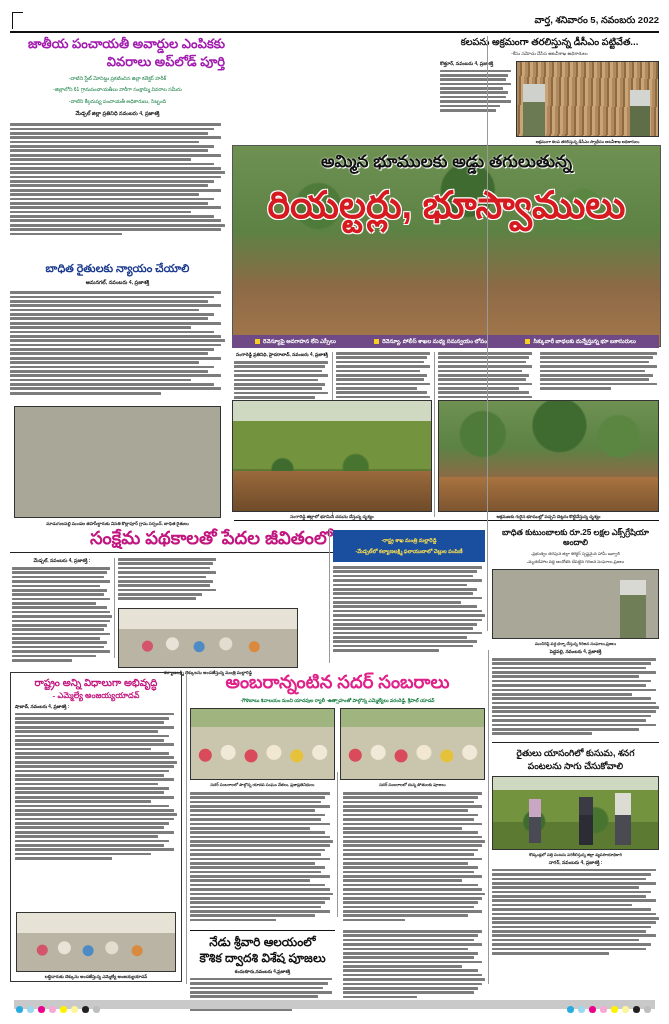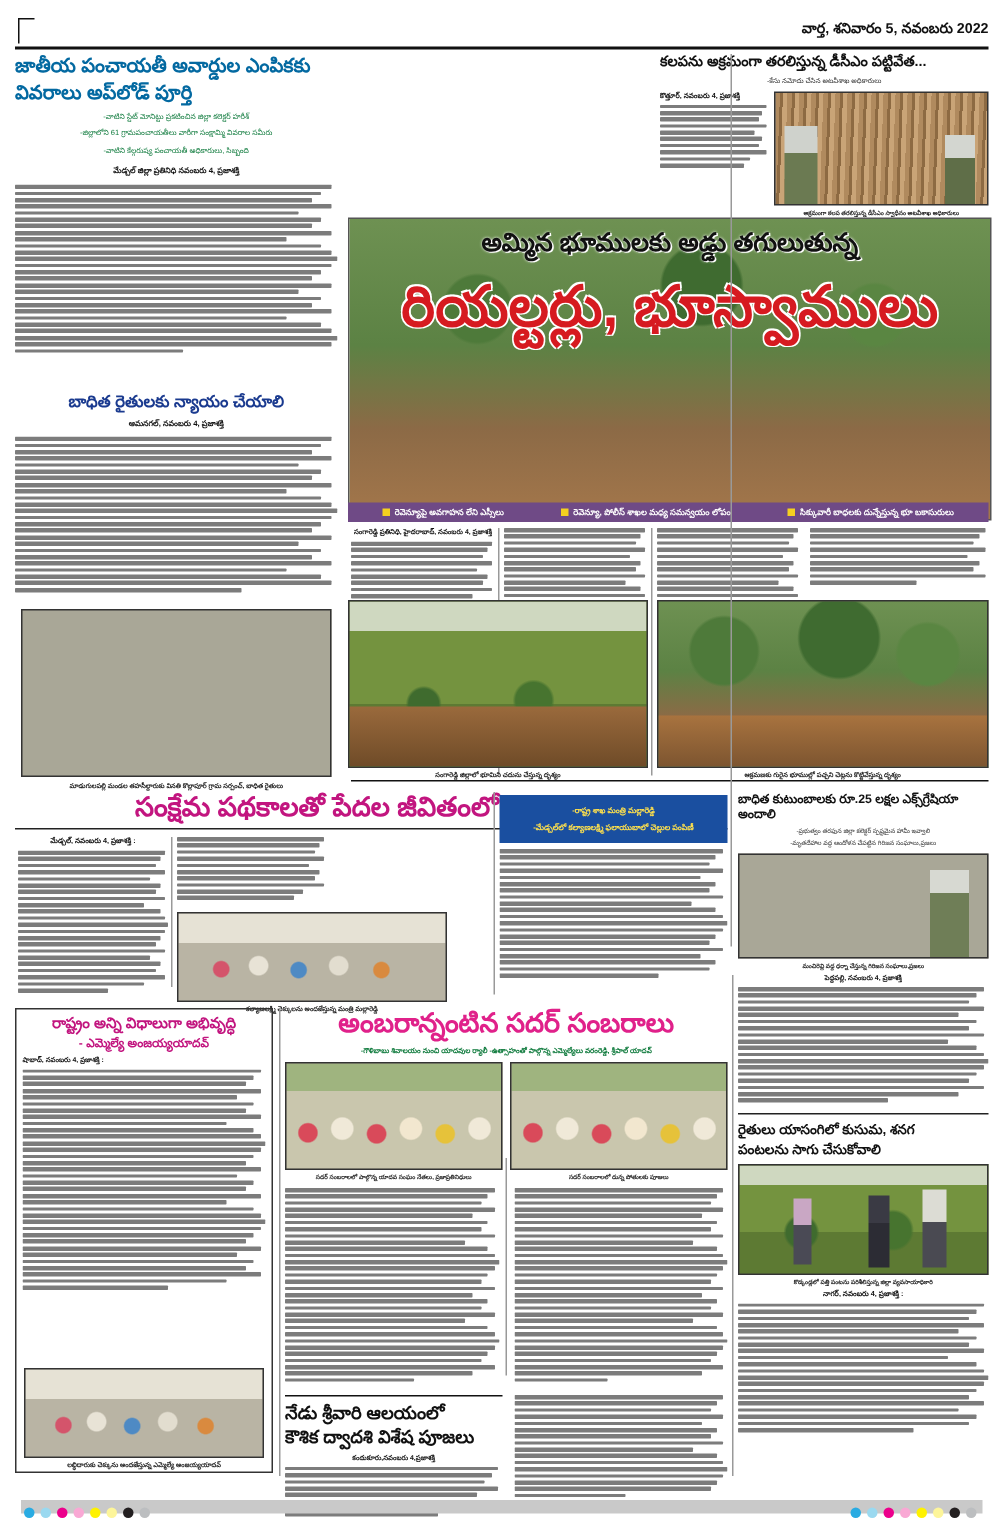--- a/index.html
+++ b/index.html
@@ -10,25 +10,25 @@
   .ink{display:block;overflow:hidden;}
   .ink .ln{display:block;height:3.1px;margin-bottom:2.0px;background:#4a4a4a;opacity:.72;border-radius:.5px;}
   .ink.tight .ln{height:2.7px;margin-bottom:1.7px;}
   .ink .ln.w98{width:98%}.ink .ln.w95{width:95%}.ink .ln.w92{width:92%}
   .ink .ln.w88{width:88%}.ink .ln.w84{width:84%}.ink .ln.w78{width:78%}
   .ink .ln.w70{width:70%}.ink .ln.w60{width:60%}.ink .ln.w52{width:52%}
   .ink .ln.w44{width:44%}
 
   
   .tel{font-family:"Liberation Sans",sans-serif;font-weight:bold;}
-  .h-green{color:#0369a1;text-align:left;font-weight:bold;line-height:1.22;}
+  .h-green{color:#a21caf;text-align:right;font-weight:bold;line-height:1.22;}
   .h-blue{color:#1a3a8f;text-align:center;font-weight:bold;line-height:1.2;}
   .h-mag{color:#c2157f;text-align:center;font-weight:bold;line-height:1.15;}
   .h-pink{color:#e0218a;text-align:center;font-weight:bold;line-height:1.15;}
-  .h-dark{color:#111;text-align:left;font-weight:bold;line-height:1.2;}
+  .h-dark{color:#111;text-align:center;font-weight:bold;line-height:1.2;}
   .sub-green{color:#0e7a3c;text-align:center;font-size:5px;line-height:1.5;}
   .byline{color:#111;text-align:center;font-size:5.2px;font-weight:bold;}
   .boxline{border:1px solid #333;}
 
   
   .photo{position:relative;overflow:hidden;background:#8a8a7a;}
   .cap{font-size:4.4px;text-align:center;color:#222;line-height:1.3;font-weight:bold;}
 
   
   .ph-crowd{background:

